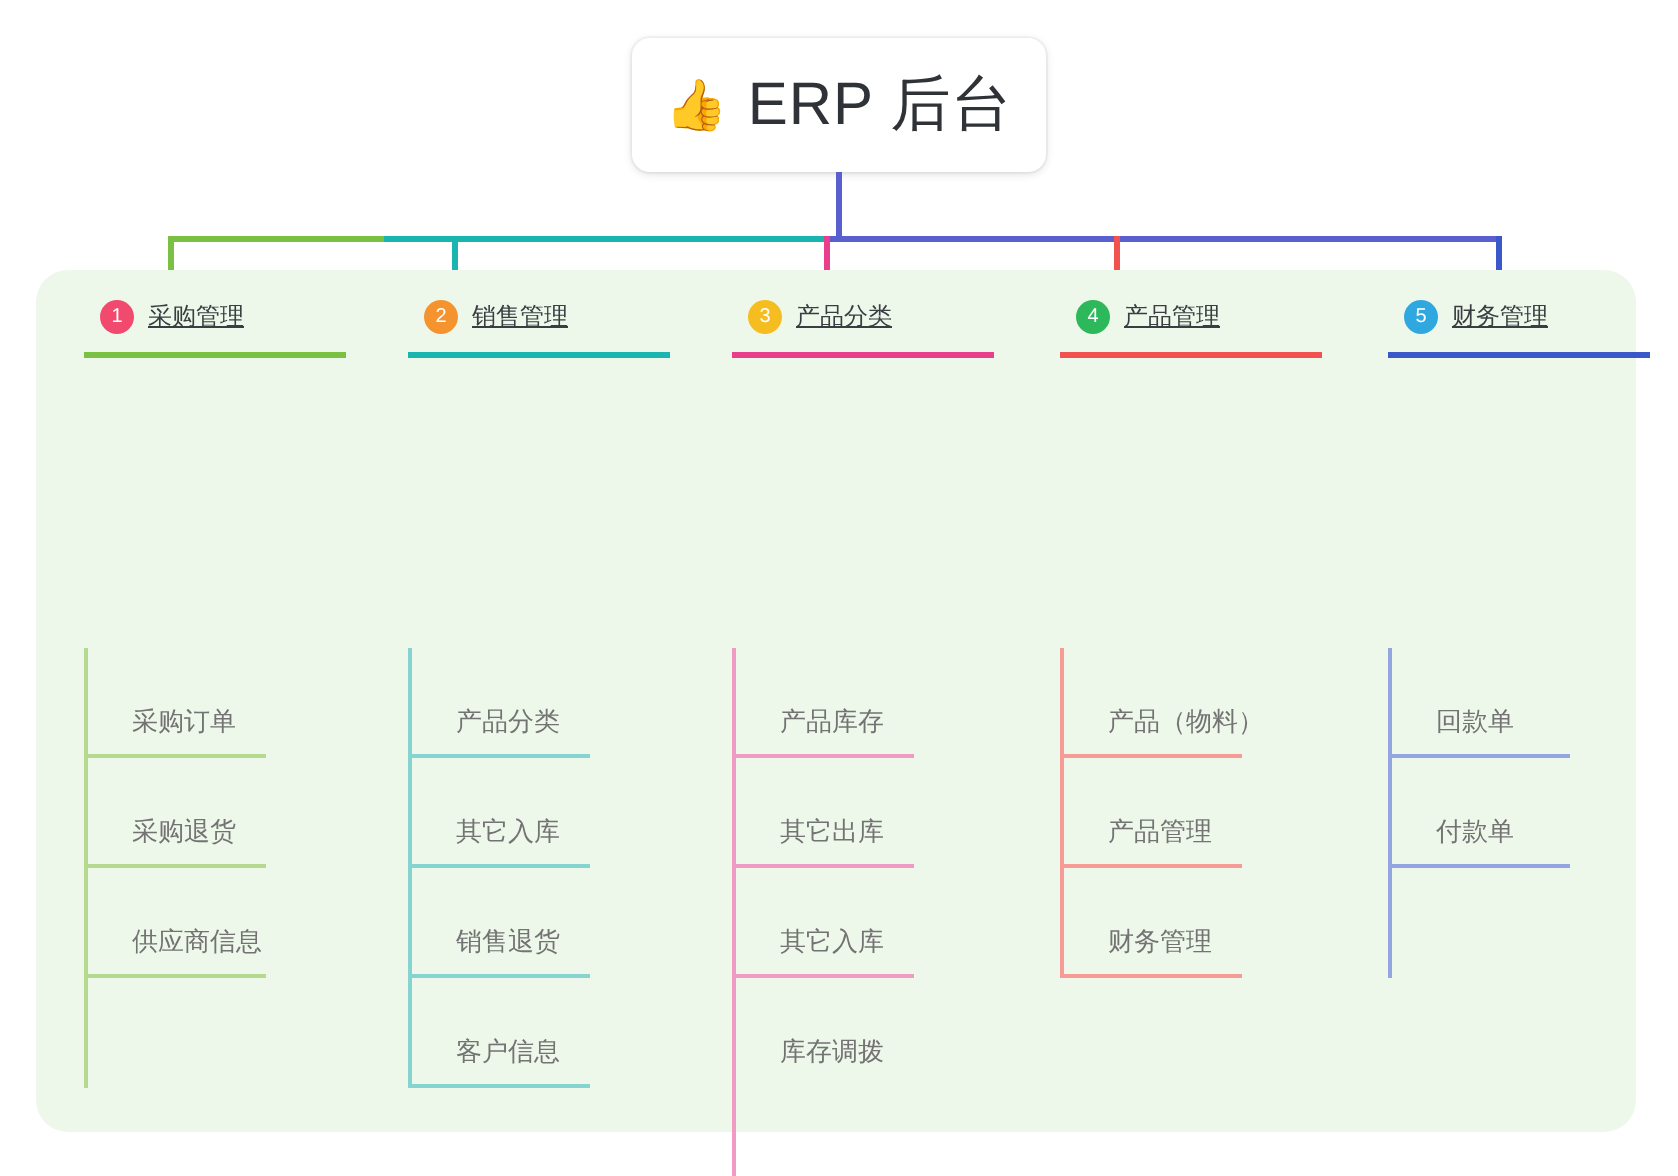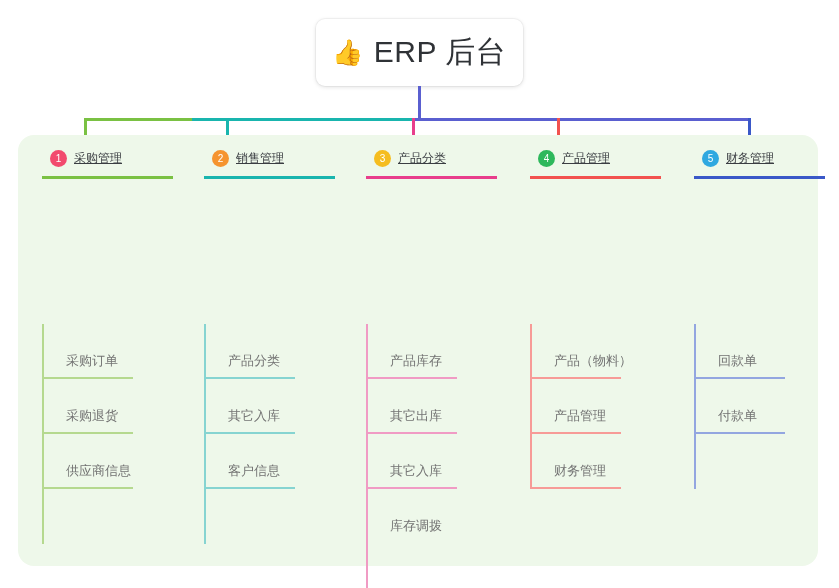--- a/index.html
+++ b/index.html
@@ -212,20 +212,24 @@
         <div class="leaves">
           <div class="leaf">
             <span class="leaf-label">产品分类</span>
             <div class="leaf-underline" style="background: rgb(134, 212, 209);"></div>
           </div>
           <div class="leaf">
             <span class="leaf-label">其它入库</span>
             <div class="leaf-underline" style="background: rgb(134, 212, 209);"></div>
           </div>
           <div class="leaf">
+            <span class="leaf-label">销售退货</span>
+            <div class="leaf-underline" style="background: rgb(134, 212, 209);"></div>
+          </div>
+          <div class="leaf">
             <span class="leaf-label">客户信息</span>
             <div class="leaf-underline" style="background: rgb(134, 212, 209);"></div>
           </div>
         </div>
       </div>
       <div class="column" style="left: 352px;">
         <div class="col-header">
           <span class="badge" style="background: rgb(245, 189, 31);">3</span>
           <span class="col-title">产品分类</span>
         </div>

